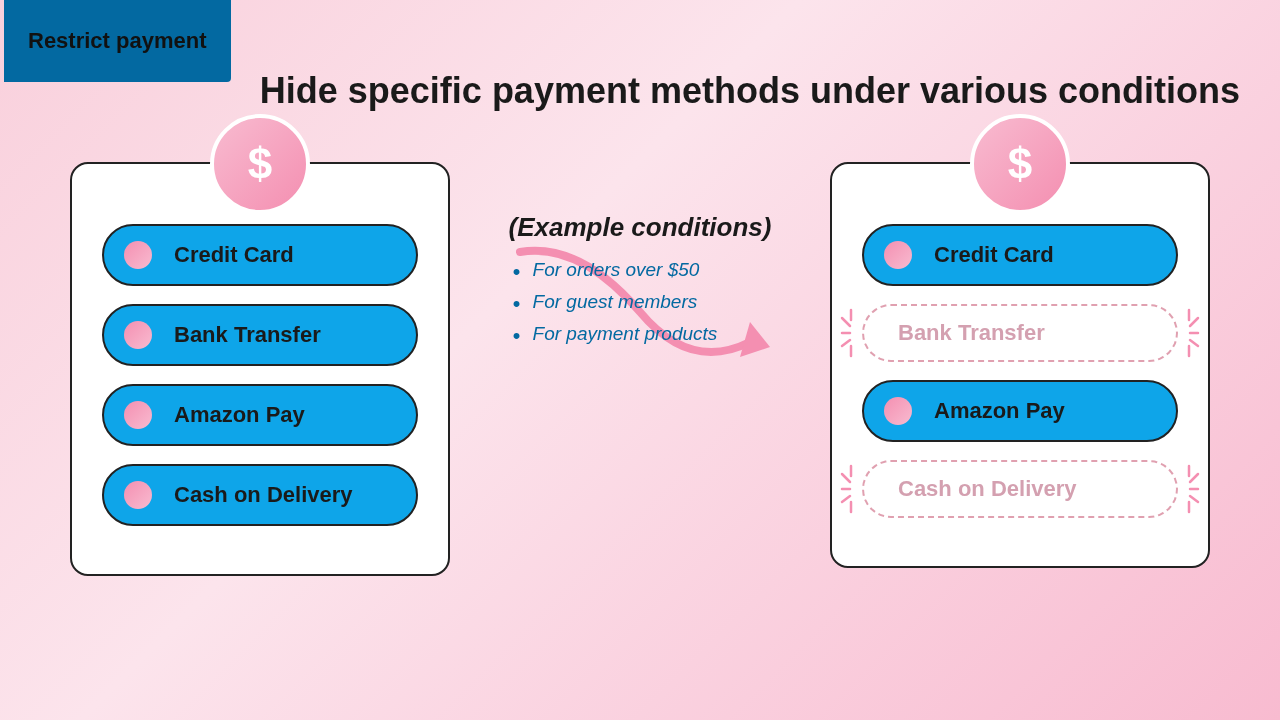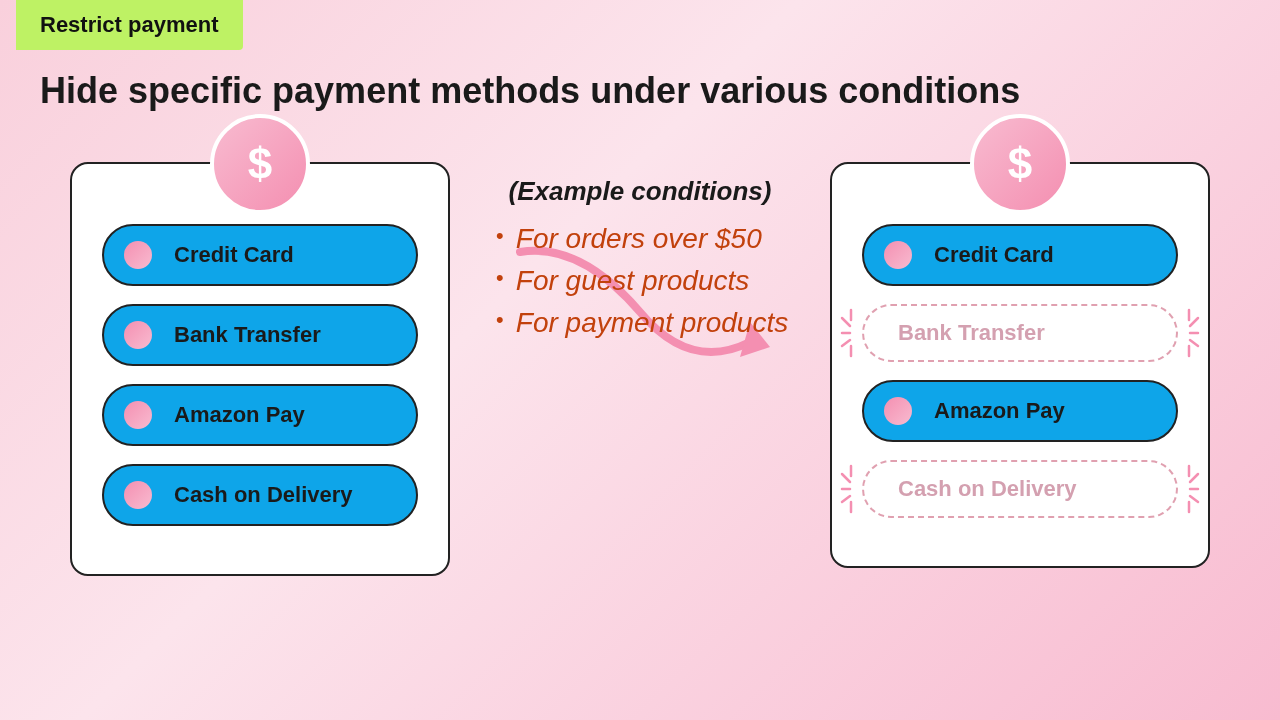--- a/index.html
+++ b/index.html
@@ -9,34 +9,34 @@
       height: 720px;
       background: linear-gradient(135deg, #f9d0dc 0%, #fce4ec 40%, #f8bbd0 100%);
       font-family: 'Arial Black', 'Arial Bold', Arial, sans-serif;
       overflow: hidden;
       position: relative;
     }
 
     .title-bar {
       position: absolute;
       top: 0;
-      left: 16px;
-      background: #bef264;
-      padding: 12px 24px;
+      left: 4px;
+      background: #0369a1;
+      padding: 28px 24px;
       border-bottom-right-radius: 4px;
     }
 
     .title-bar-text {
       font-size: 22px;
       font-weight: 900;
       color: #111;
     }
 
     .main-heading {
-      text-align: left;
+      text-align: right;
       margin-top: 70px;
       font-size: 36px;
       font-weight: 900;
       color: #1a1a1a;
       padding: 0 40px;
     }
 
     
     .panel {
       background: white;
@@ -101,42 +101,42 @@
     .middle-area {
       width: 380px;
       display: flex;
       flex-direction: column;
       align-items: center;
       padding-top: 0px;
       position: relative;
     }
 
     .conditions-box {
-      margin-top: 64px;
+      margin-top: 100px;
       text-align: left;
       padding: 0 20px;
     }
 
     .conditions-title {
       font-size: 26px;
       font-weight: 900;
       color: #1a1a1a;
       text-align: center;
       margin-bottom: 16px;
       font-style: italic;
     }
 
     .conditions-list {
       list-style: none;
       padding: 0;
     }
 
     .conditions-list li {
-      font-size: 28px;
-      color: #c2410c;
+      font-size: 19px;
+      color: #0369a1;
       margin-bottom: 10px;
       padding-left: 24px;
       position: relative;
       font-style: italic;
     }
 
     .conditions-list li::before {
       content: "•";
       position: absolute;
       left: 4px;
@@ -235,21 +235,21 @@
     <svg class="arrow-svg" viewBox="0 0 280 160" fill="none" xmlns="http://www.w3.org/2000/svg">
       <path d="M 20 20 Q 80 10 140 80 Q 190 140 250 110" stroke="#f48fb1" stroke-width="8" fill="none" stroke-linecap="round"></path>
 
       <polygon points="250,90 270,115 240,125" fill="#f48fb1"></polygon>
     </svg>
 
     <div class="conditions-box">
       <div class="conditions-title">(Example conditions)</div>
       <ul class="conditions-list">
         <li>For orders over $50</li>
-        <li>For guest products</li>
+        <li>For guest members</li>
         <li>For payment products</li>
       </ul>
     </div>
   </div>
 
   <div class="panel-right">
     <div class="panel-icon">
       <span class="dollar-symbol">$</span>
     </div>
 

